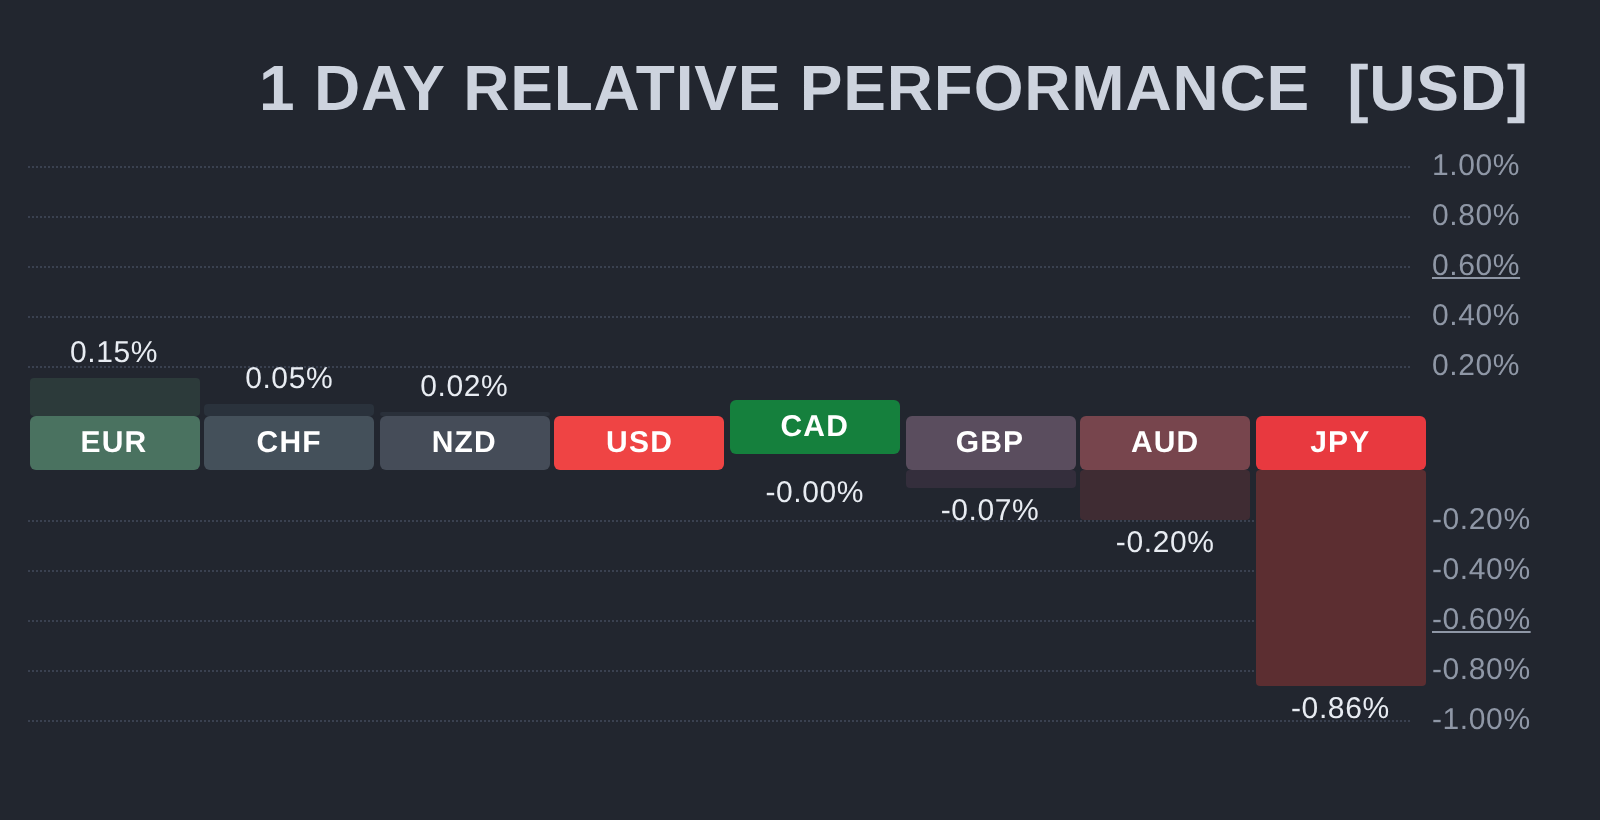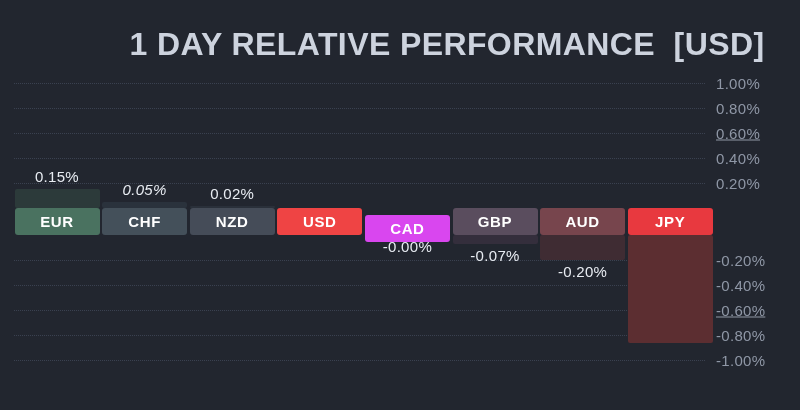--- a/index.html
+++ b/index.html
@@ -134,44 +134,45 @@
       </div>
     <div id="bars">
         <div class="bar-group" style="left: 14.5px; width: 85px;">
           <div class="bar-body" style="background: rgb(44, 58, 58); top: 129.25px; height: 18.75px;"></div>
           <div class="bar-chip" style="top: 148px; background: rgb(74, 114, 96);">EUR</div>
           <div class="bar-value" style="top: 108.25px;">0.15%</div>
         </div>
         <div class="bar-group" style="left: 102.1px; width: 85px;">
           <div class="bar-body" style="background: rgb(42, 50, 60); top: 141.75px; height: 6.25px;"></div>
           <div class="bar-chip" style="top: 148px; background: rgb(68, 80, 90);">CHF</div>
-          <div class="bar-value" style="top: 120.75px; font-style: italic;">0.05%</div>
+          <div class="bar-value" style="top: 120.75px;">0.05%</div>
         </div>
         <div class="bar-group" style="left: 189.7px; width: 85px;">
           <div class="bar-body" style="background: rgb(42, 48, 58); top: 145.5px; height: 2.5px;"></div>
           <div class="bar-chip" style="top: 148px; background: rgb(69, 76, 88);">NZD</div>
           <div class="bar-value" style="top: 124.5px;">0.02%</div>
         </div>
         <div class="bar-group" style="left: 277.3px; width: 85px;">
           <div class="bar-chip" style="top: 148px; background: #ef4444;">USD</div>
         </div>
         <div class="bar-group" style="left: 364.9px; width: 85px;">
-          <div class="bar-chip" style="top: 155px; background: #d946ef;">CAD</div>
+          <div class="bar-chip" style="top: 140px; background: #15803d;">CAD</div>
           <div class="bar-value" style="top: 178px;">-0.00%</div>
         </div>
         <div class="bar-group" style="left: 452.5px; width: 85px;">
           <div class="bar-body" style="background: rgb(52, 46, 60); top: 175px; height: 8.75px;"></div>
           <div class="bar-chip" style="top: 148px; background: rgb(90, 77, 94);">GBP</div>
           <div class="bar-value" style="top: 186.75px;">-0.07%</div>
         </div>
         <div class="bar-group" style="left: 540.1px; width: 85px;">
           <div class="bar-body" style="background: rgb(63, 44, 51); top: 175px; height: 25px;"></div>
           <div class="bar-chip" style="top: 148px; background: rgb(119, 69, 77);">AUD</div>
           <div class="bar-value" style="top: 203px;">-0.20%</div>
         </div>
         <div class="bar-group" style="left: 627.7px; width: 85px;">
           <div class="bar-body" style="background: rgb(92, 46, 49); top: 175px; height: 107.5px;"></div>
           <div class="bar-chip" style="top: 148px; background: rgb(232, 57, 63);">JPY</div>
+          <div class="bar-value" style="top: 285.5px;">-0.86%</div>
         </div>
       </div>
   </div>
 
 </div>
 
 </body></html>

